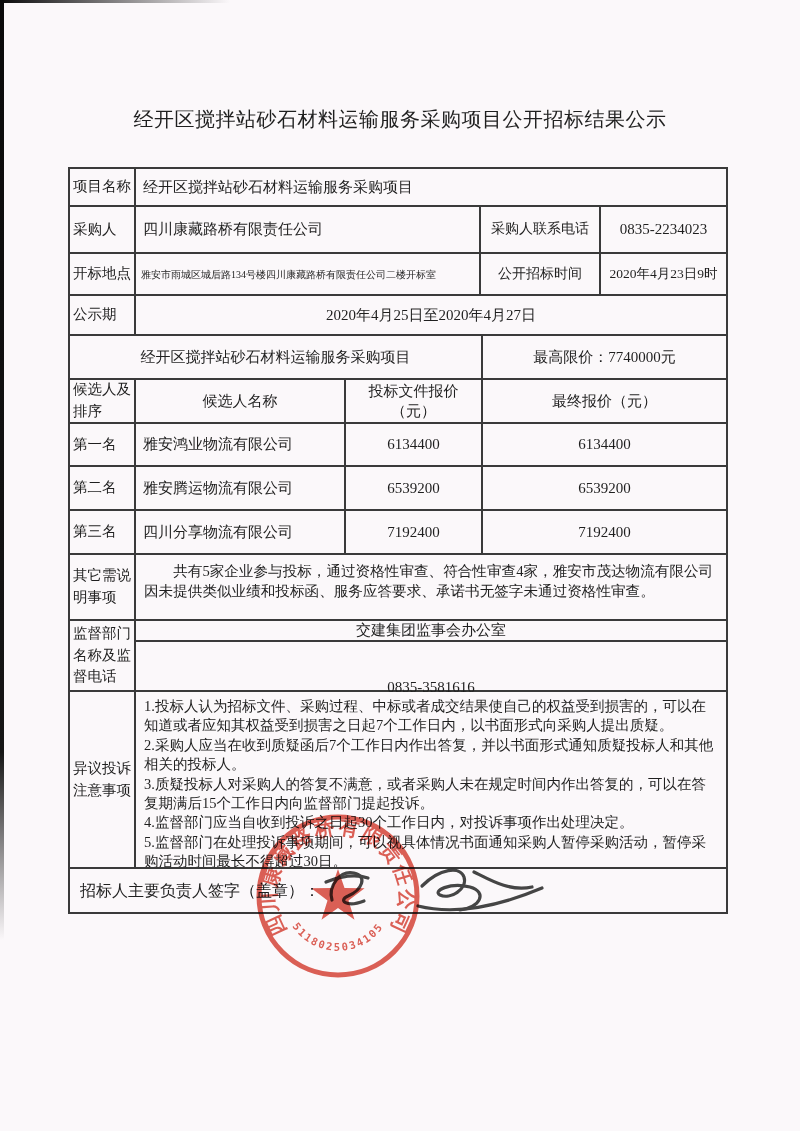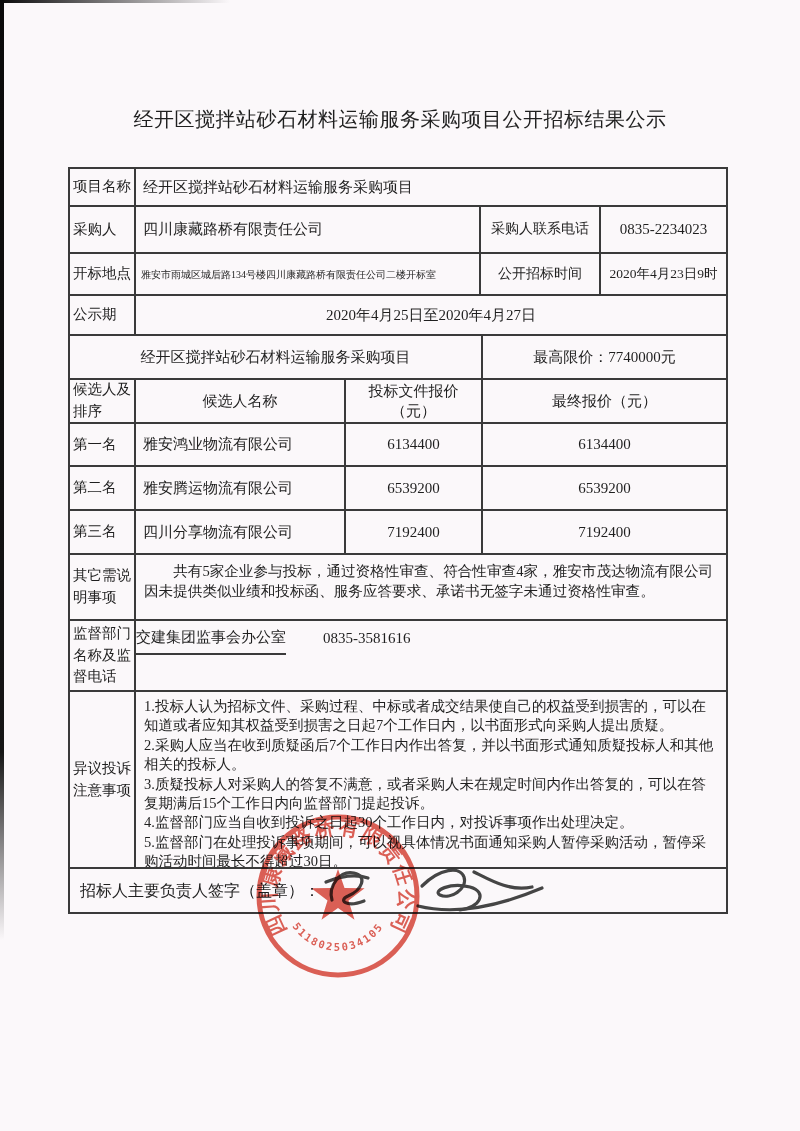--- a/index.html
+++ b/index.html
@@ -49,21 +49,21 @@
   .c-label{flex:0 0 66px;padding:2px 3px;font-size:14.5px;line-height:1.5;}
   .w-rest{flex:1;}
   .w-val{flex:0 0 345px;}
   .w-phl{flex:0 0 120px;}
   .w-name{flex:0 0 210px;}
   .w-bid{flex:0 0 137px;}
   .w-left{flex:0 0 413px;}
   .h38{height:38px}.h47{height:47px}.h42{height:42px}.h40{height:40px}
   .h44{height:44px}.h43{height:43px}.h66{height:66px}.h71{height:71px}.h177{height:177px}
   .hdr2{display:flex;flex-direction:column;justify-content:center;text-align:center;width:100%;}
-  .subcol{flex:1;display:flex;flex-direction:row;gap:37px;}
+  .subcol{flex:1;display:flex;flex-direction:column;gap:37px;}
   .sub{height:34px;border-bottom:2px solid var(--ln);display:flex;align-items:center;justify-content:center;font-size:15px;}
   .sub2{height:35px;border-bottom:none;}
   .notes-cell{display:block;padding:6px 8px;font-size:14.6px;line-height:20px;}
   .notes-cell .indented{text-indent:2em;}
   .obj-cell{display:block;padding:5px 8px 4px 8px;font-size:14.5px;line-height:19.4px;}
   .sig-cell{font-size:16px;padding-left:10px;}
   .seal-svg{position:absolute;left:238px;top:796px;width:200px;height:200px;mix-blend-mode:multiply;opacity:0.9;}
   .sig-svg{position:absolute;left:318px;top:856px;width:250px;height:74px;}
 </style>
 </head>

